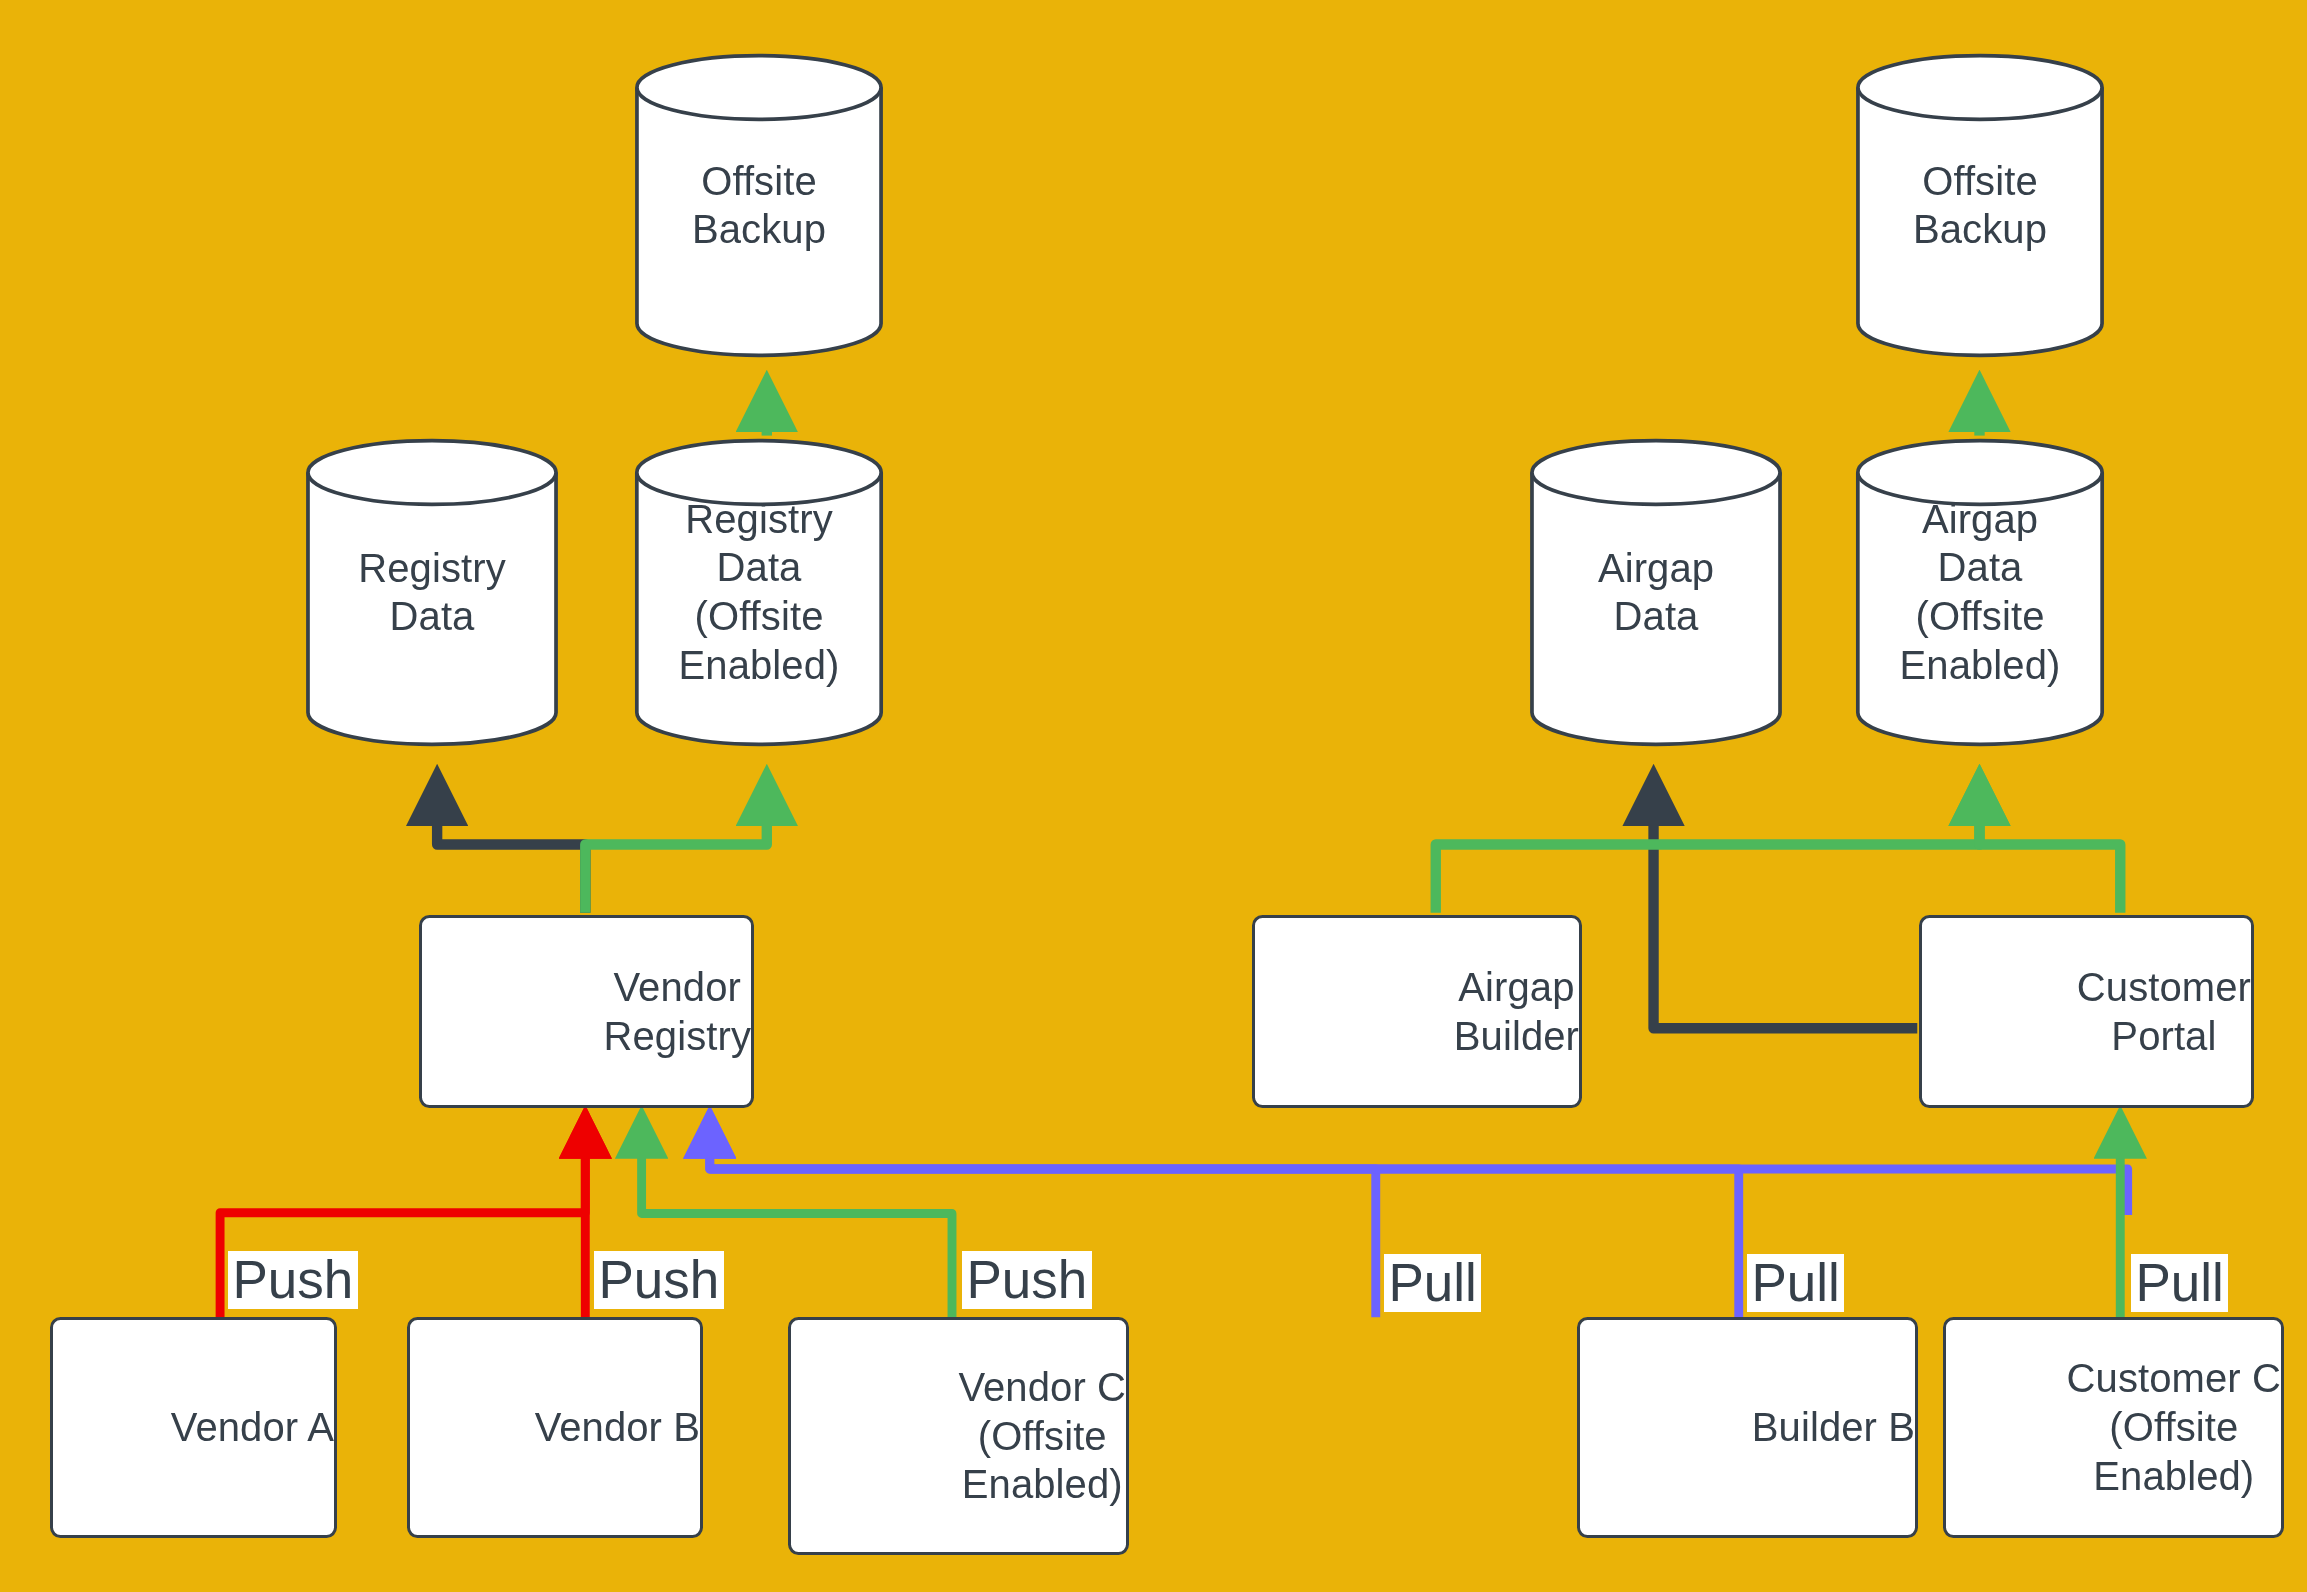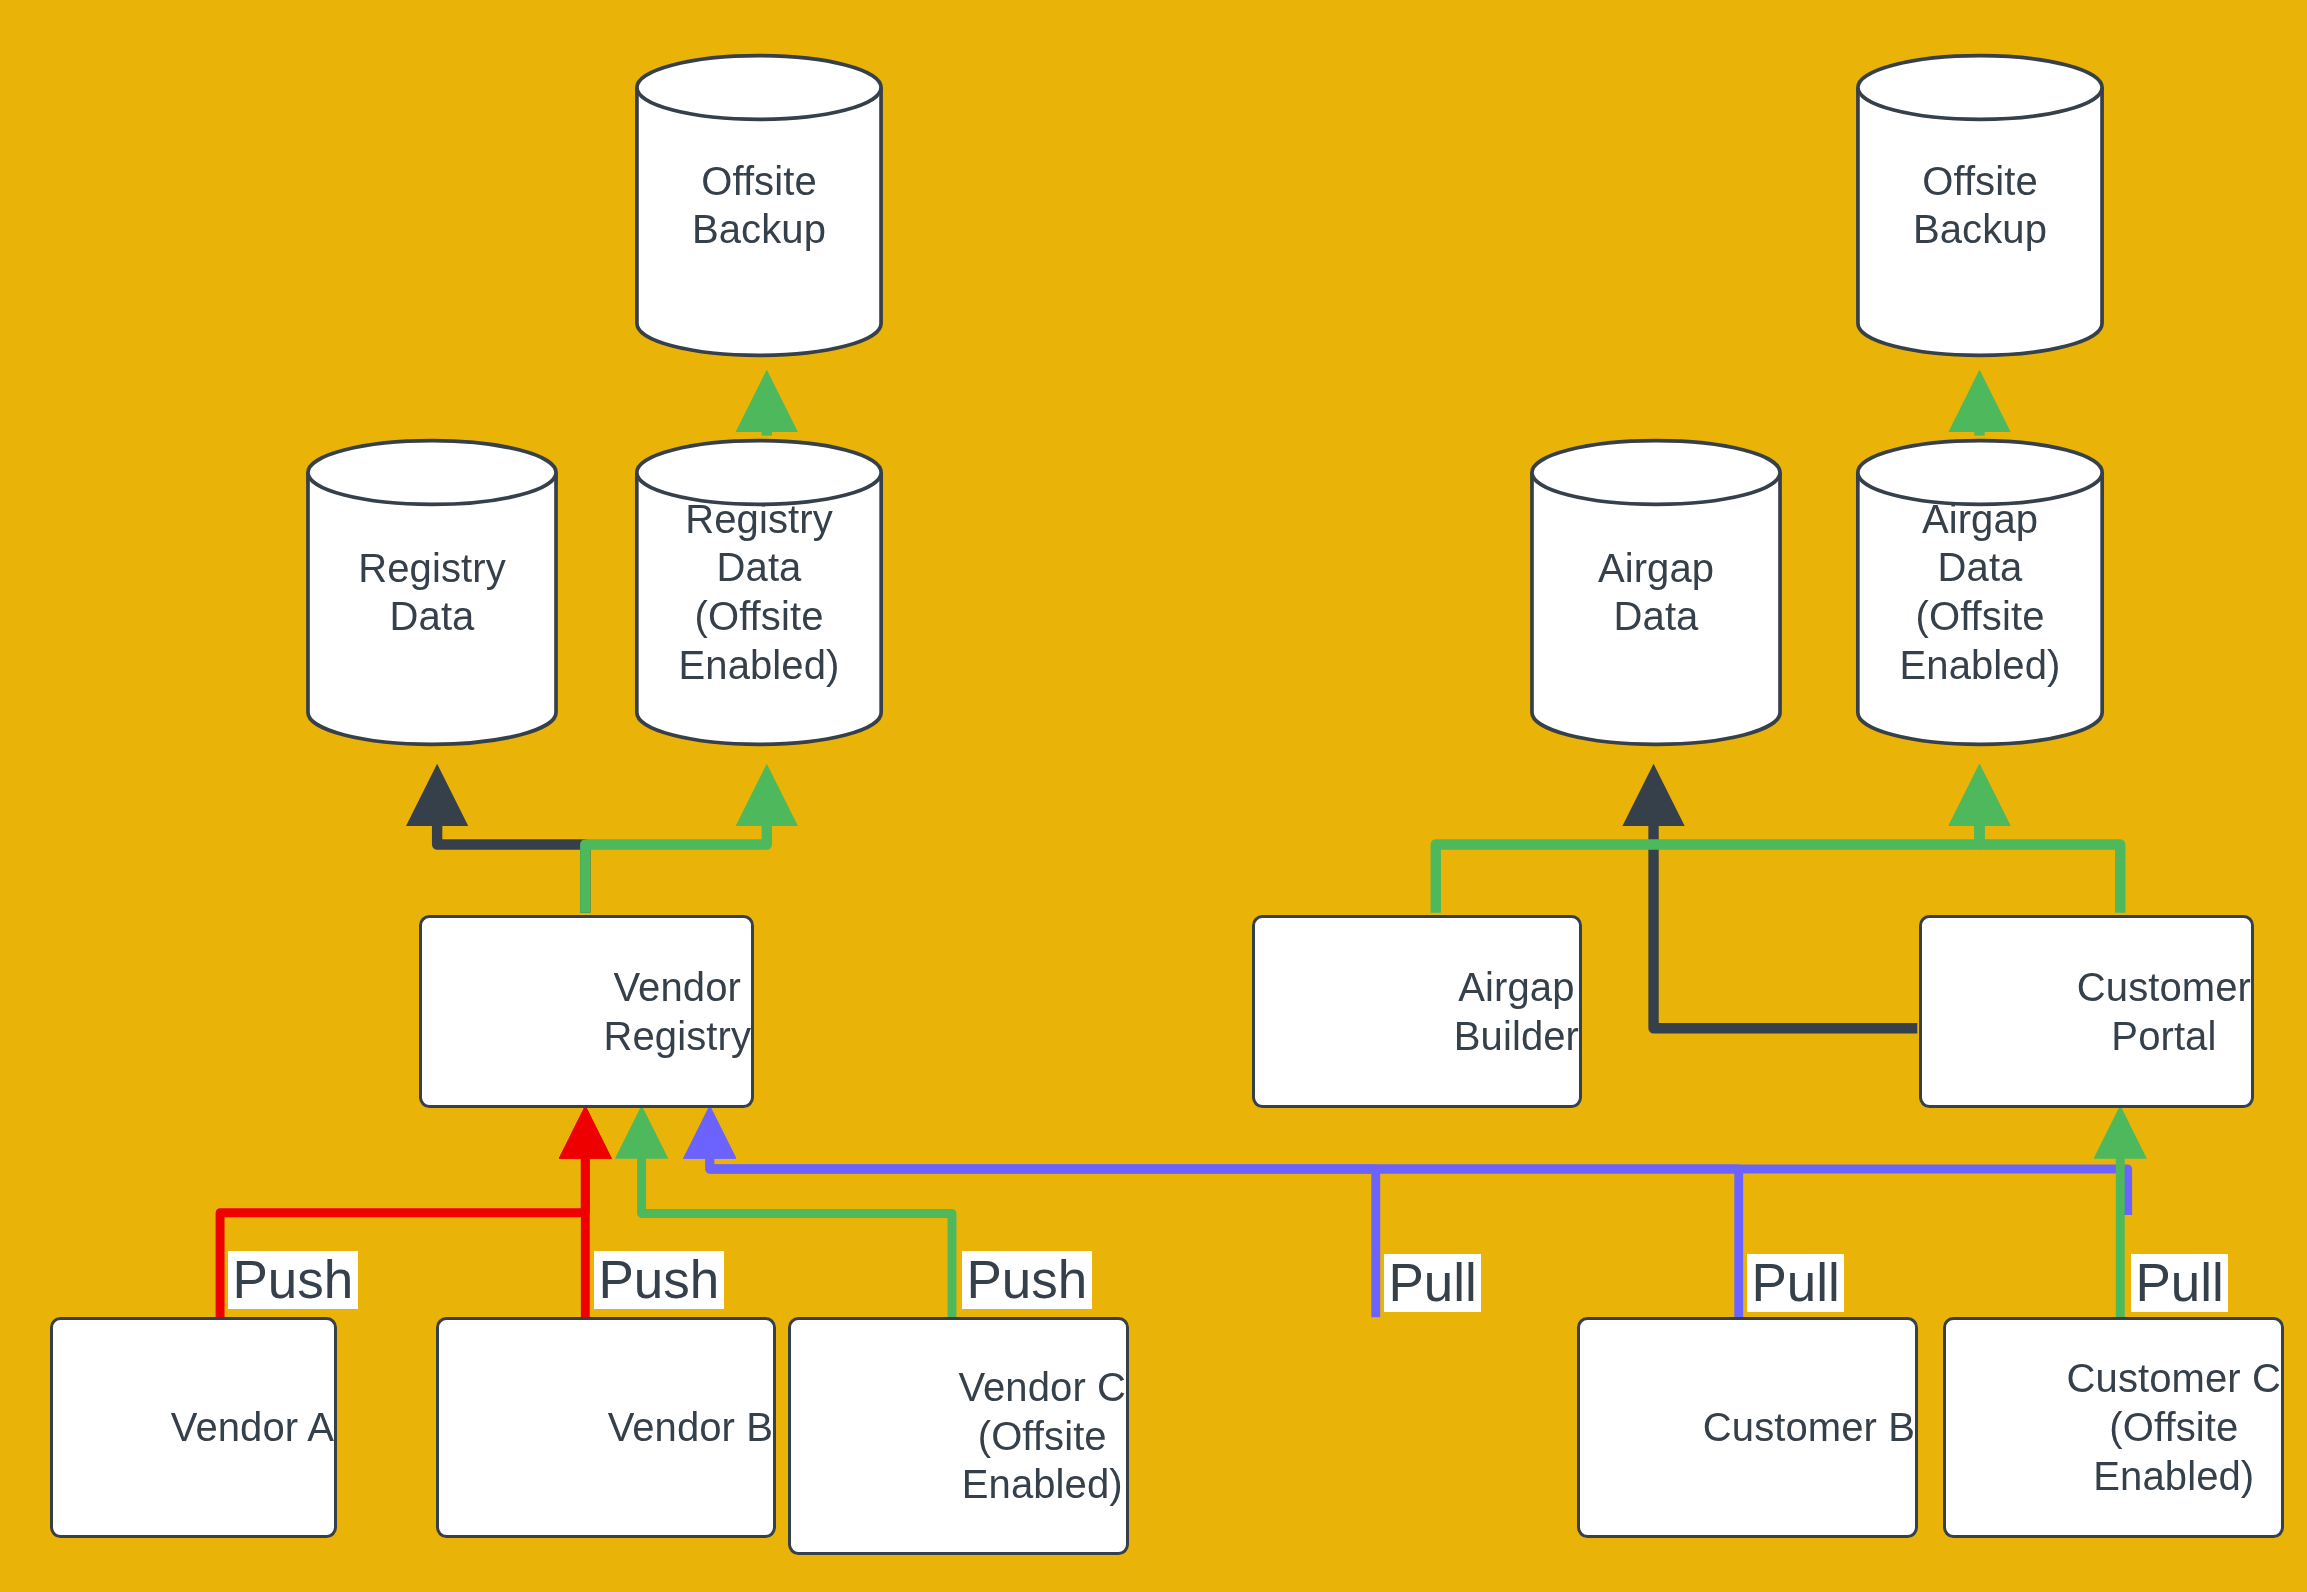--- a/index.html
+++ b/index.html
@@ -196,33 +196,33 @@
 
     <div class="node node-box" style="left:1919px; top:915px; width:335px; height:193px;">
       <div class="node-label">Customer
 Portal</div>
     </div>
 
     <div class="node node-box" style="left:50px; top:1317px; width:287px; height:221px;">
       <div class="node-label">Vendor A</div>
     </div>
 
-    <div class="node node-box" style="left:436px; top:1317px; width:340px; height:221px;">
+    <div class="node node-box" style="left:407px; top:1317px; width:296px; height:221px;">
       <div class="node-label">Vendor B</div>
     </div>
 
     <div class="node node-box" style="left:788px; top:1317px; width:341px; height:238px;">
       <div class="node-label">Vendor C
 (Offsite
 Enabled)</div>
     </div>
 
 
     <div class="node node-box" style="left:1577px; top:1317px; width:341px; height:221px;">
-      <div class="node-label">Customer B</div>
+      <div class="node-label">Builder B</div>
     </div>
 
     <div class="node node-box" style="left:1943px; top:1317px; width:341px; height:221px;">
       <div class="node-label">Customer C
 (Offsite
 Enabled)</div>
     </div>
 
     <div class="edge-label" style="left:228px; top:1251px;">Push</div>
 

